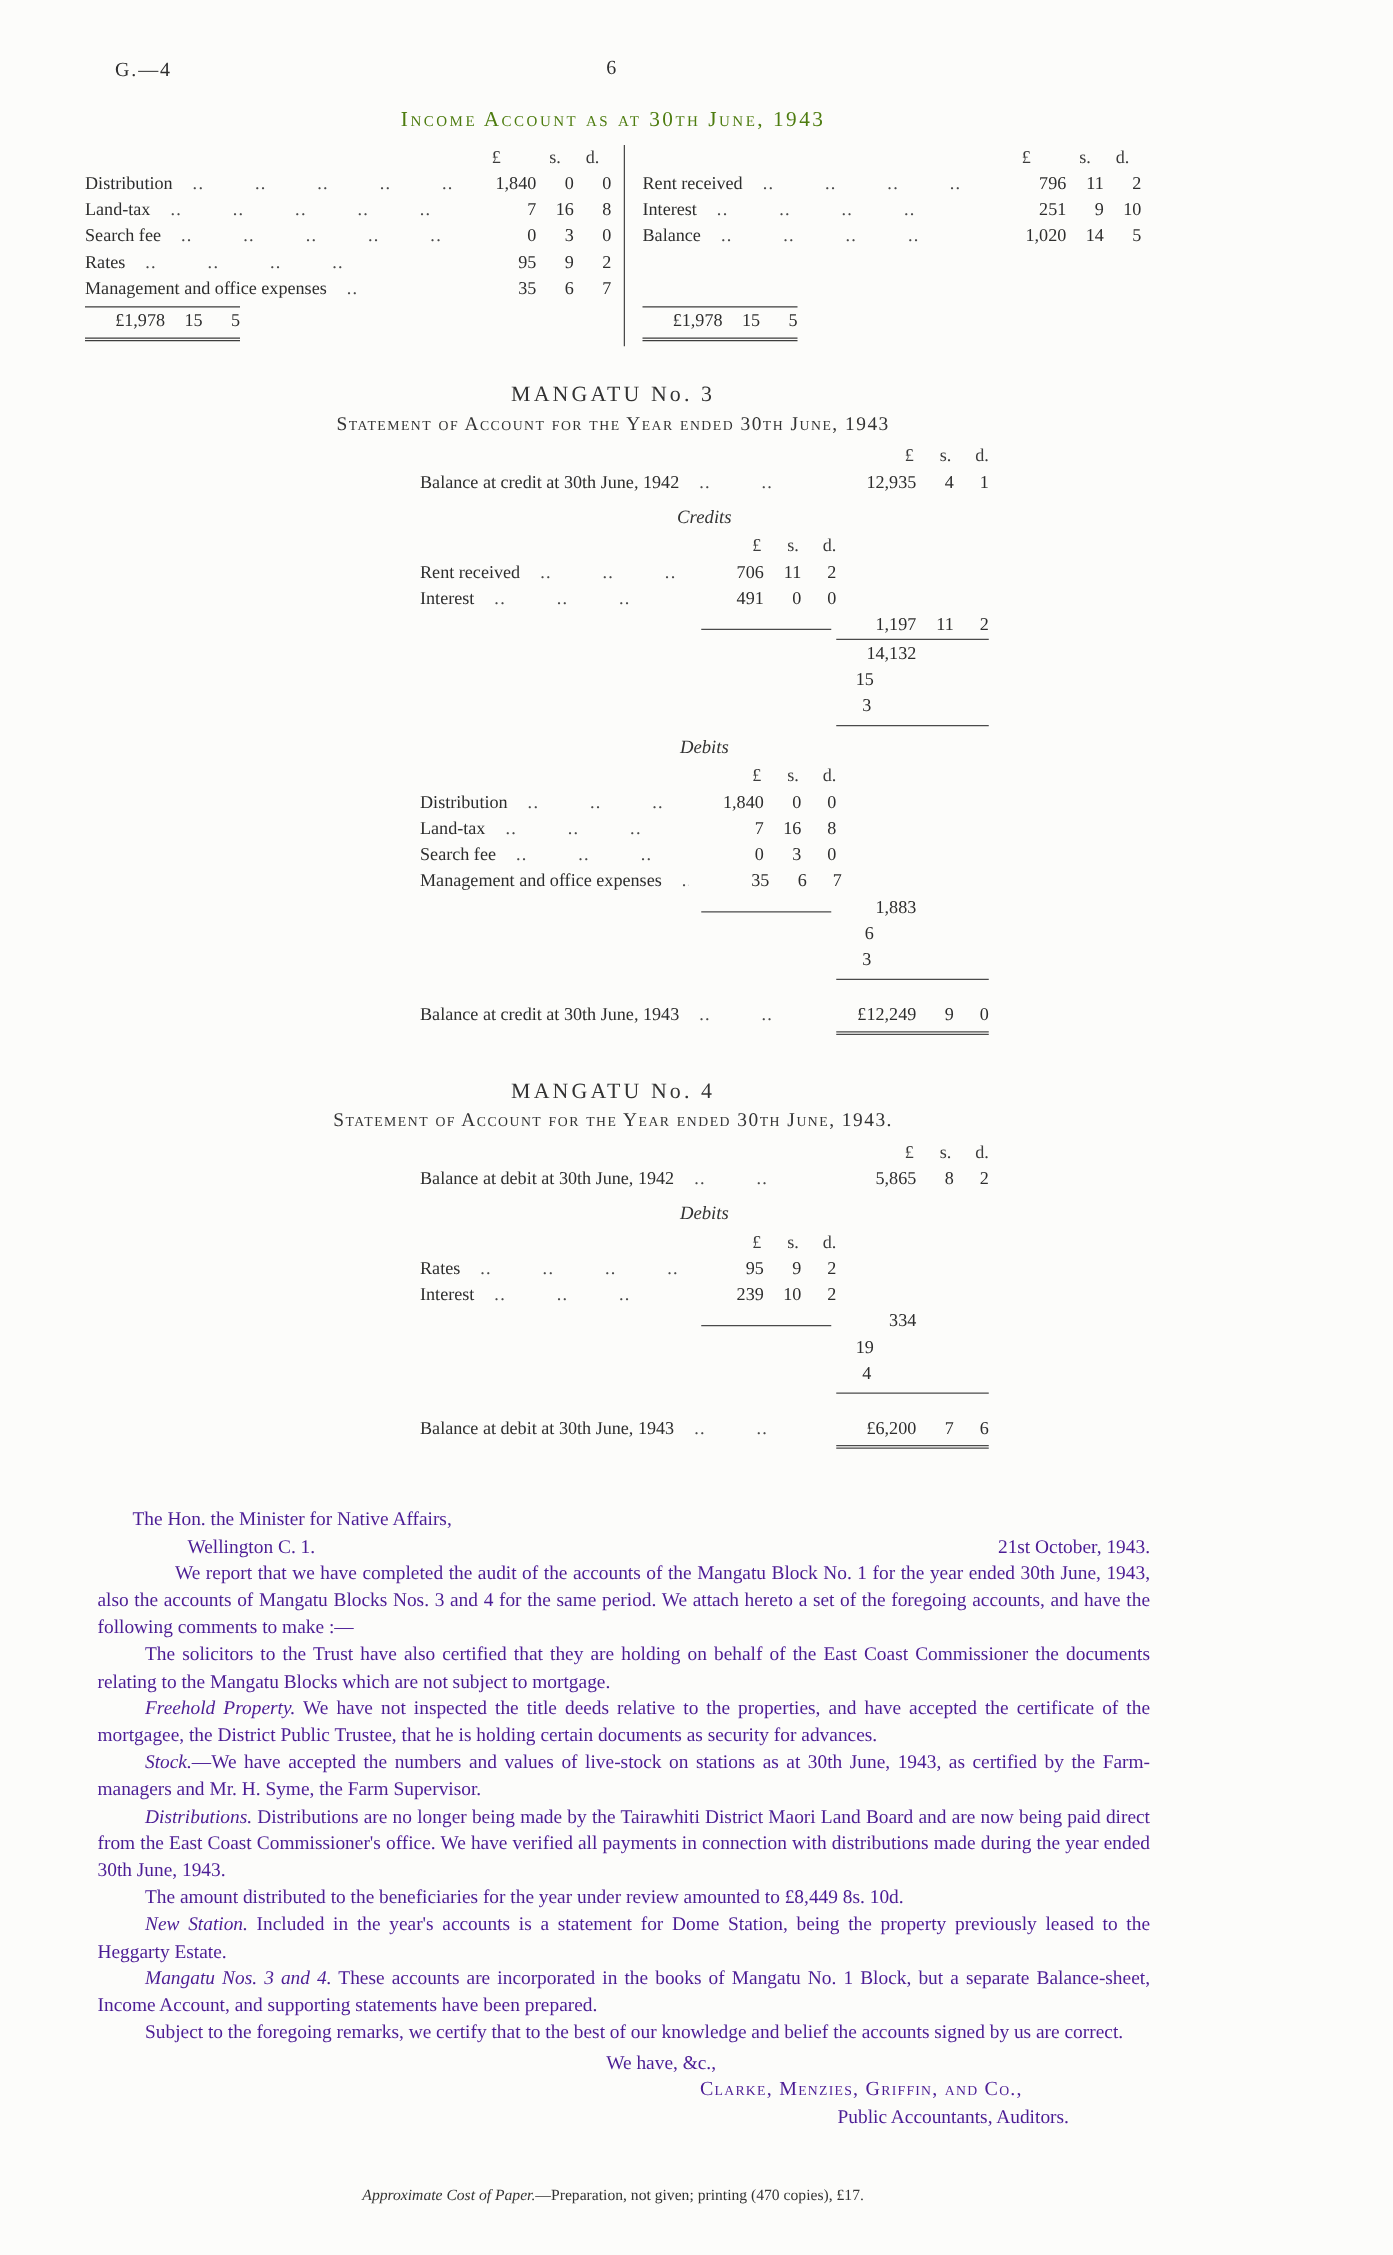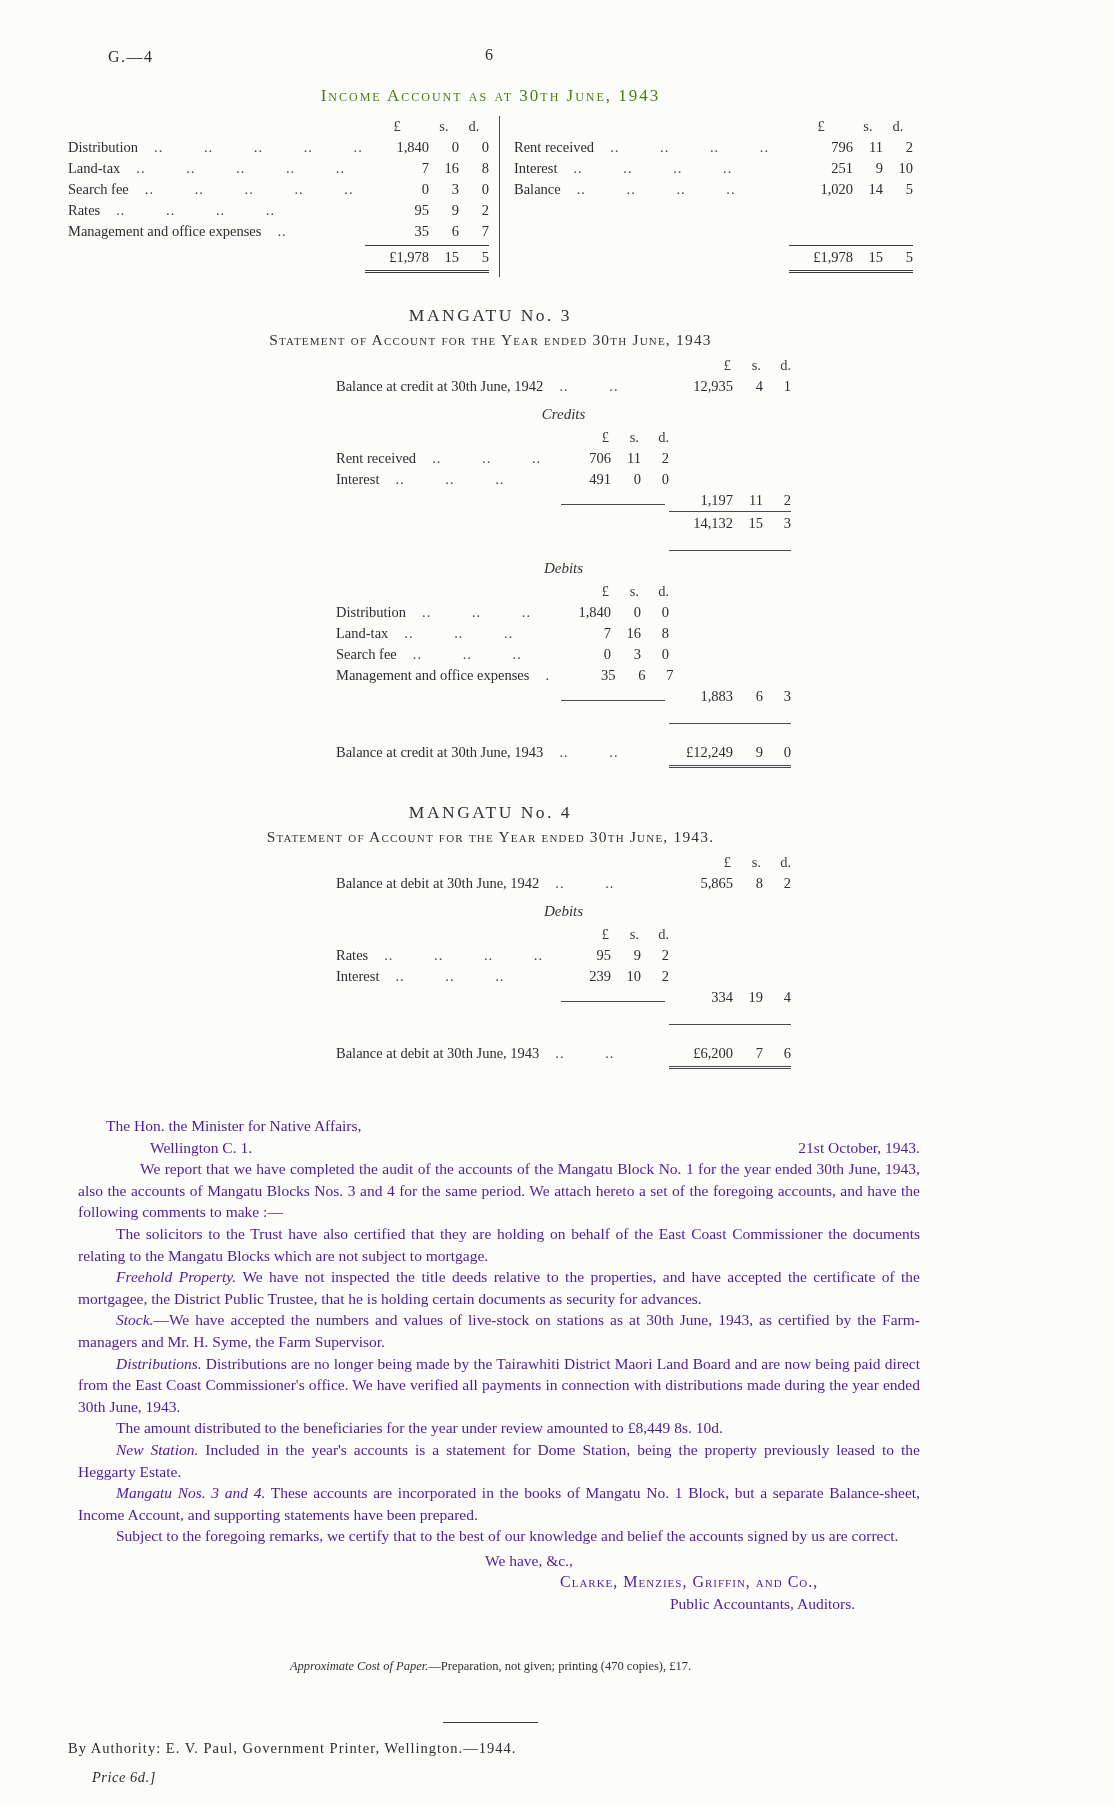--- a/index.html
+++ b/index.html
@@ -5,21 +5,21 @@
   * { box-sizing: border-box; margin: 0; padding: 0; }
   html, body { background: #ffffff; }
   body {
     width: 1114px; height: 1804px;
     position: relative;
     font-family: "Liberation Serif", "DejaVu Serif", serif;
     color: #2d2d2d;
     background: #fcfcfa;
     overflow: hidden;
   }
-  .doc-ref { position: absolute; left: 108px; top: 48px; font-size: 16px; letter-spacing: 1.5px; }
+  .doc-ref { position: absolute; left: 92px; top: 48px; font-size: 16px; letter-spacing: 1.5px; }
   .page-num { position: absolute; left: 0; top: 46px; width: 978px; text-align: center; font-size: 16px; }
 
   .content { position: absolute; left: 0; top: 0; width: 1114px; padding-top: 86px; }
   .block { width: 845px; margin-left: 68px; }
 
   .section-title { text-align: center; font-variant: small-caps; letter-spacing: 2px; font-size: 17px; color: #4d7c0f; }
   .mangatu-title { text-align: center; font-size: 17.5px; letter-spacing: 2.5px; color: #333; }
   .statement-line { text-align: center; font-variant: small-caps; letter-spacing: 1.2px; font-size: 15.5px; margin-top: 5px; color: #333; }
 
   
@@ -29,34 +29,34 @@
   .csd { display: flex; justify-content: flex-end; color: #3c3c3c; }
   .col-p { width: 64px; text-align: right; }
   .col-s { width: 30px; text-align: right; }
   .col-d { width: 30px; text-align: right; }
   .csd .col-p, .csd .col-s, .csd .col-d { text-align: center; }
   .lrow { display: flex; align-items: baseline; }
   .lbl { white-space: nowrap; }
   .leader { flex: 1; overflow: hidden; white-space: nowrap; padding: 0 6px 0 16px; word-spacing: 36px; letter-spacing: 1px; color: #4a4a4a; }
   .amts { display: flex; }
   .amts.totaled { border-top: 1px solid #3c3c3c; border-bottom: 3px double #3c3c3c; padding: 1px 0 2px; }
-  .total-row { justify-content: flex-end; margin-top: 3px; }
+  .total-row { justify-content: flex-start; margin-top: 3px; }
   .total-row.pushed { margin-top: 45px; }
 
   
   .acct { width: 455px; margin-left: 268px; font-size: 14.5px; line-height: 21px; margin-top: 6px; }
   .arow { display: flex; align-items: baseline; }
   .grp { display: flex; width: 122px; flex: none; }
   .grp .col-p { width: 64px; } .grp .col-s { width: 30px; } .grp .col-d { width: 28px; text-align: right; }
   .csd-outer { display: flex; justify-content: flex-end; color: #3c3c3c; }
   .csd-inner { display: flex; justify-content: flex-end; margin-right: 122px; color: #3c3c3c; }
   .acct-sub { text-align: center; font-style: italic; font-size: 15px; margin: 7px 0 2px; color: #333; }
   .hr-rule { width: 104px; border-top: 1px solid #4a4a4a; margin: 10px 4px 0 auto; }
   .grp.ruled-top { border-top: 1px solid #4a4a4a; padding-top: 1px; }
-  .grp.ruled-bottom { border-bottom: 1px solid #4a4a4a; padding-bottom: 16px; }
+  .grp.ruled-bottom { border-bottom: 1px solid #4a4a4a; padding-bottom: 4px; flex-direction: column; }
   .grp.final { border-bottom: 3px double #4a4a4a; padding-bottom: 2px; }
   .fill { flex: 1; }
   .sp18 { margin-top: 18px; }
 
   
   .letter { margin-top: 46px; padding: 0 194px 0 78px; font-size: 15.5px; line-height: 21.6px; color: #4c1d95; }
   .addr1 { margin-left: 28px; }
   .addr2-row { display: flex; justify-content: space-between; }
   .addr2 { margin-left: 72px; }
   .salutation { font-variant: small-caps; letter-spacing: 0.5px; margin-top: 2px; }

